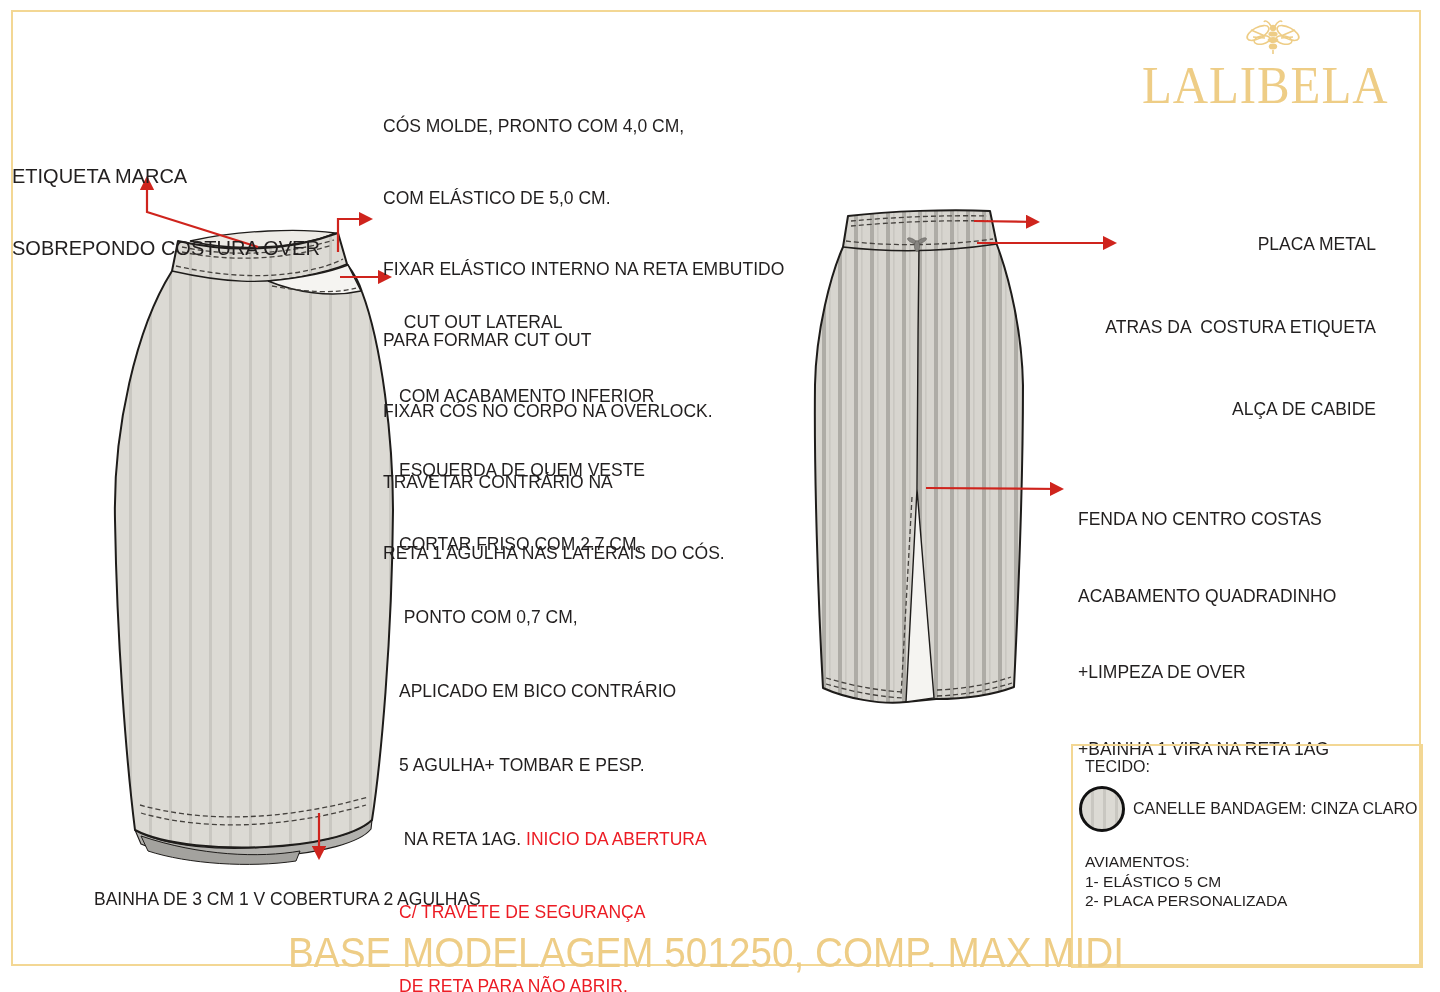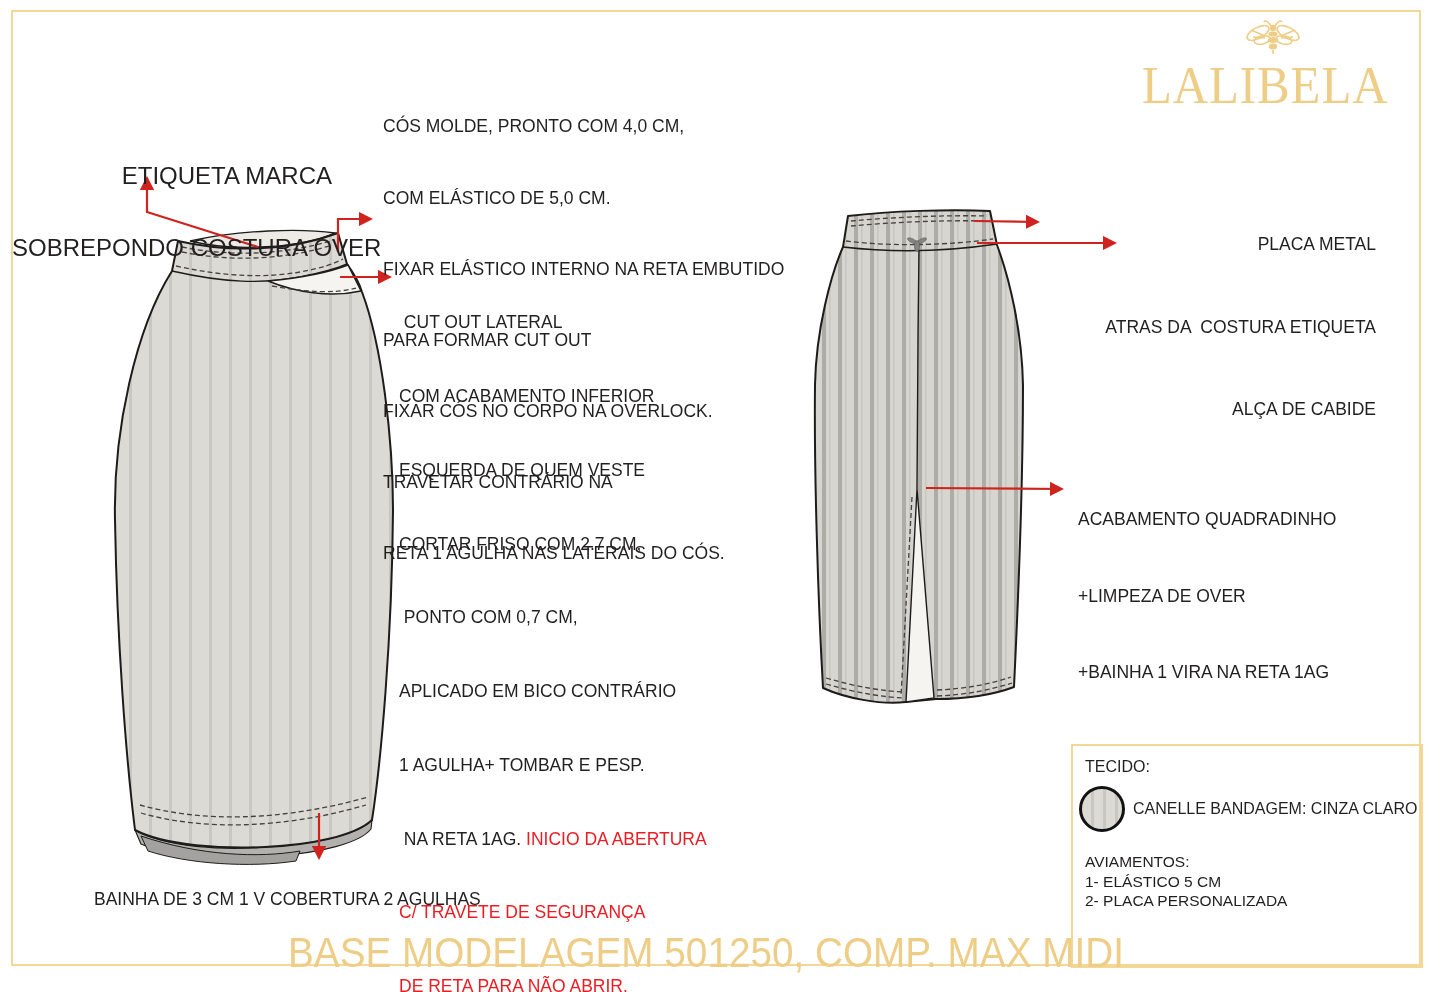--- a/index.html
+++ b/index.html
@@ -14,21 +14,21 @@
       font-size:52px;color:var(--gold);letter-spacing:1px;
       transform:scaleX(.94);transform-origin:left top;font-weight:400;}
   
   .footer-title{left:288px;top:928px;font-size:43px;color:var(--gold);
       transform:scaleX(.9);transform-origin:left top;white-space:pre;}
   
   .note{font-size:17.5px;line-height:23.7px;white-space:pre;}
   .note .line{white-space:pre;}
   .red{color:var(--red-text);}
   .note-cos{left:383px;top:68px;}
-  .note-etiqueta{left:12px;top:116px;width:320px;text-align:right;font-size:24px;line-height:24px;}
+  .note-etiqueta{left:12px;top:116px;width:320px;text-align:left;font-size:20px;line-height:24px;}
   .note-cutout{left:399px;top:261px;line-height:24.6px;}
   .note-placa{left:1046px;top:176px;width:330px;text-align:right;line-height:27.5px;}
   .note-fenda{left:1078px;top:456px;line-height:25.5px;}
   .note-bainha{left:94px;top:876px;margin-top:12px;}
   
   .fabric-box{left:1071px;top:744px;width:352px;height:224px;
       border:2px solid var(--border-gold);box-sizing:border-box;font-size:15.5px;}
   .fabric-box .tecido-label{position:absolute;left:12px;top:12px;font-size:16px;}
   .swatch-row{position:absolute;left:6px;top:40px;display:flex;align-items:center;}
   .swatch-circle{width:40px;height:40px;border:3px solid #111;border-radius:50%;
@@ -165,33 +165,34 @@
   <div class="line">SOBREPONDO COSTURA OVER</div>
 </div>
 
 <div class="abs note note-cutout">
   <div class="line"> CUT OUT LATERAL</div>
   <div class="line">COM ACABAMENTO INFERIOR</div>
   <div class="line">ESQUERDA DE QUEM VESTE</div>
   <div class="line">CORTAR FRISO COM 2.7 CM,</div>
   <div class="line"> PONTO COM 0,7 CM,</div>
   <div class="line">APLICADO EM BICO CONTRÁRIO</div>
-  <div class="line">1 AGULHA+ TOMBAR E PESP.</div>
+  <div class="line">5 AGULHA+ TOMBAR E PESP.</div>
   <div class="line"><span> NA RETA 1AG. </span><span class="red">INICIO DA ABERTURA</span></div>
   <div class="line red">C/ TRAVETE DE SEGURANÇA</div>
   <div class="line red">DE RETA PARA NÃO ABRIR.</div>
 </div>
 
 <div class="abs note note-placa">
   <div class="line">PLACA METAL</div>
   <div class="line">ATRAS DA  COSTURA ETIQUETA</div>
   <div class="line">ALÇA DE CABIDE</div>
 </div>
 
 <div class="abs note note-fenda">
+  <div class="line">FENDA NO CENTRO COSTAS</div>
   <div class="line">ACABAMENTO QUADRADINHO</div>
   <div class="line">+LIMPEZA DE OVER</div>
   <div class="line">+BAINHA 1 VIRA NA RETA 1AG</div>
 </div>
 
 <div class="abs note note-bainha">BAINHA DE 3 CM 1 V COBERTURA 2 AGULHAS</div>
 
 <div class="abs fabric-box">
   <div class="tecido-label">TECIDO:</div>
   <div class="swatch-row">

